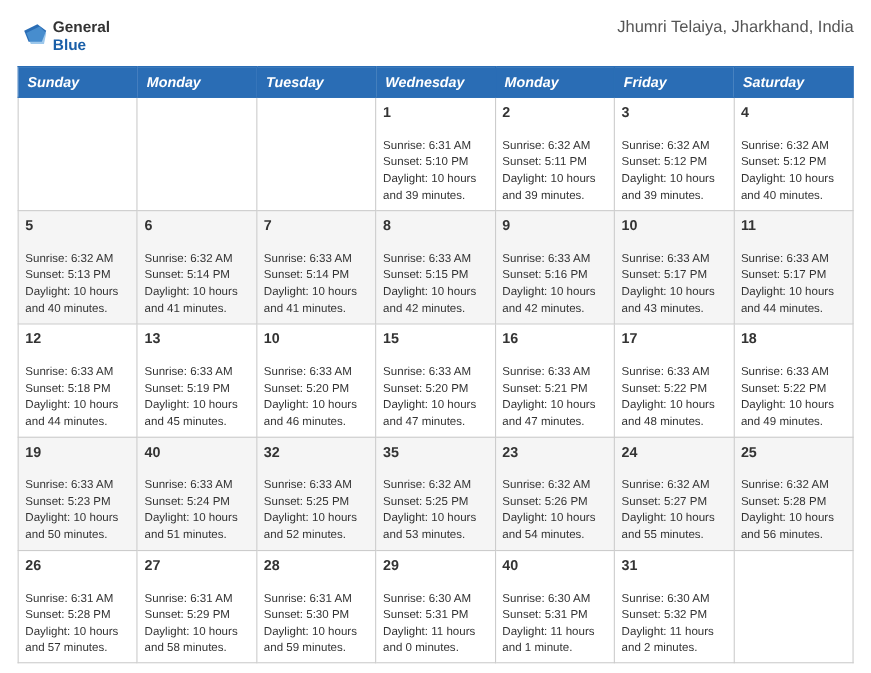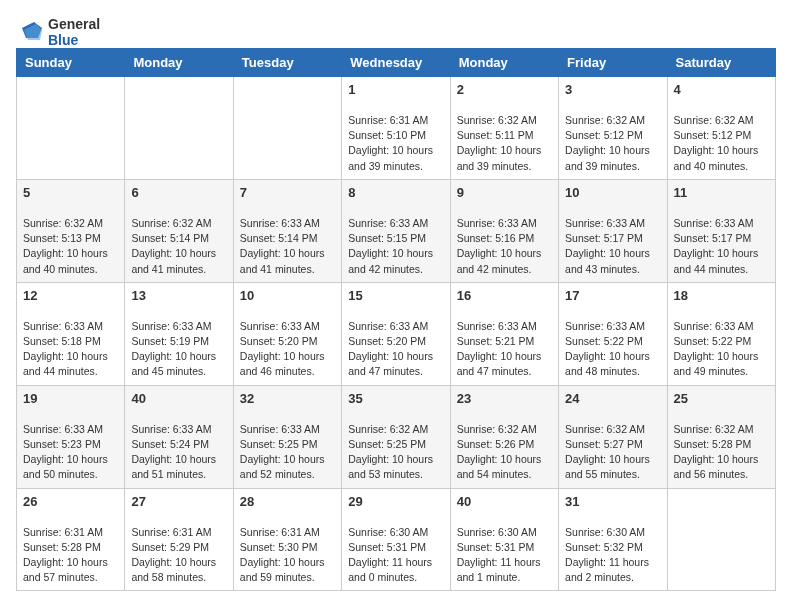--- a/index.html
+++ b/index.html
@@ -7,21 +7,21 @@
       font-family: Arial, sans-serif;
       background: #fff;
       width: 792px;
       min-height: 612px;
       padding: 16px;
     }
     .header {
       display: flex;
       justify-content: space-between;
       align-items: flex-start;
-      margin-bottom: 0;
+      margin-bottom: 12px;
     }
     .logo {
       display: flex;
       align-items: center;
       gap: 4px;
     }
     .logo-text {
       display: flex;
       flex-direction: column;
       font-size: 14px;
@@ -50,20 +50,21 @@
       border-collapse: collapse;
       border: 1px solid #ccc;
     }
     .calendar th {
       background: #2a6db5;
       color: #fff;
       text-align: left;
       padding: 6px 8px;
       font-size: 13px;
       border: 1px solid #2a6db5;
+      font-style: italic;
     }
     .calendar td {
       vertical-align: top;
       border: 1px solid #ccc;
       padding: 5px 6px;
       width: calc(100%/7);
       min-height: 85px;
       background: #fff;
     }
     .calendar tr:nth-child(even) td {
@@ -92,20 +93,21 @@
     <svg class="logo-icon" viewBox="0 0 28 28">
       <polygon points="18,4 26,10 22,20 10,20 6,10" fill="#2a6db5"></polygon>
       <polygon points="20,6 26,12 24,22 12,22 8,12" fill="#5ba3e0" opacity="0.6"></polygon>
     </svg>
     <div class="logo-text">
       <span class="logo-general">General</span>
       <span class="logo-blue">Blue</span>
     </div>
   </div>
   <div class="title-block">
+    <div class="cal-subtitle">Jhumri Telaiya, Jharkhand, India</div>
   </div>
 </div>
 
 <table class="calendar">
   <thead>
     <tr id="weekday-header">
         <th>Sunday</th>
         <th>Monday</th>
         <th>Tuesday</th>
         <th>Wednesday</th>

